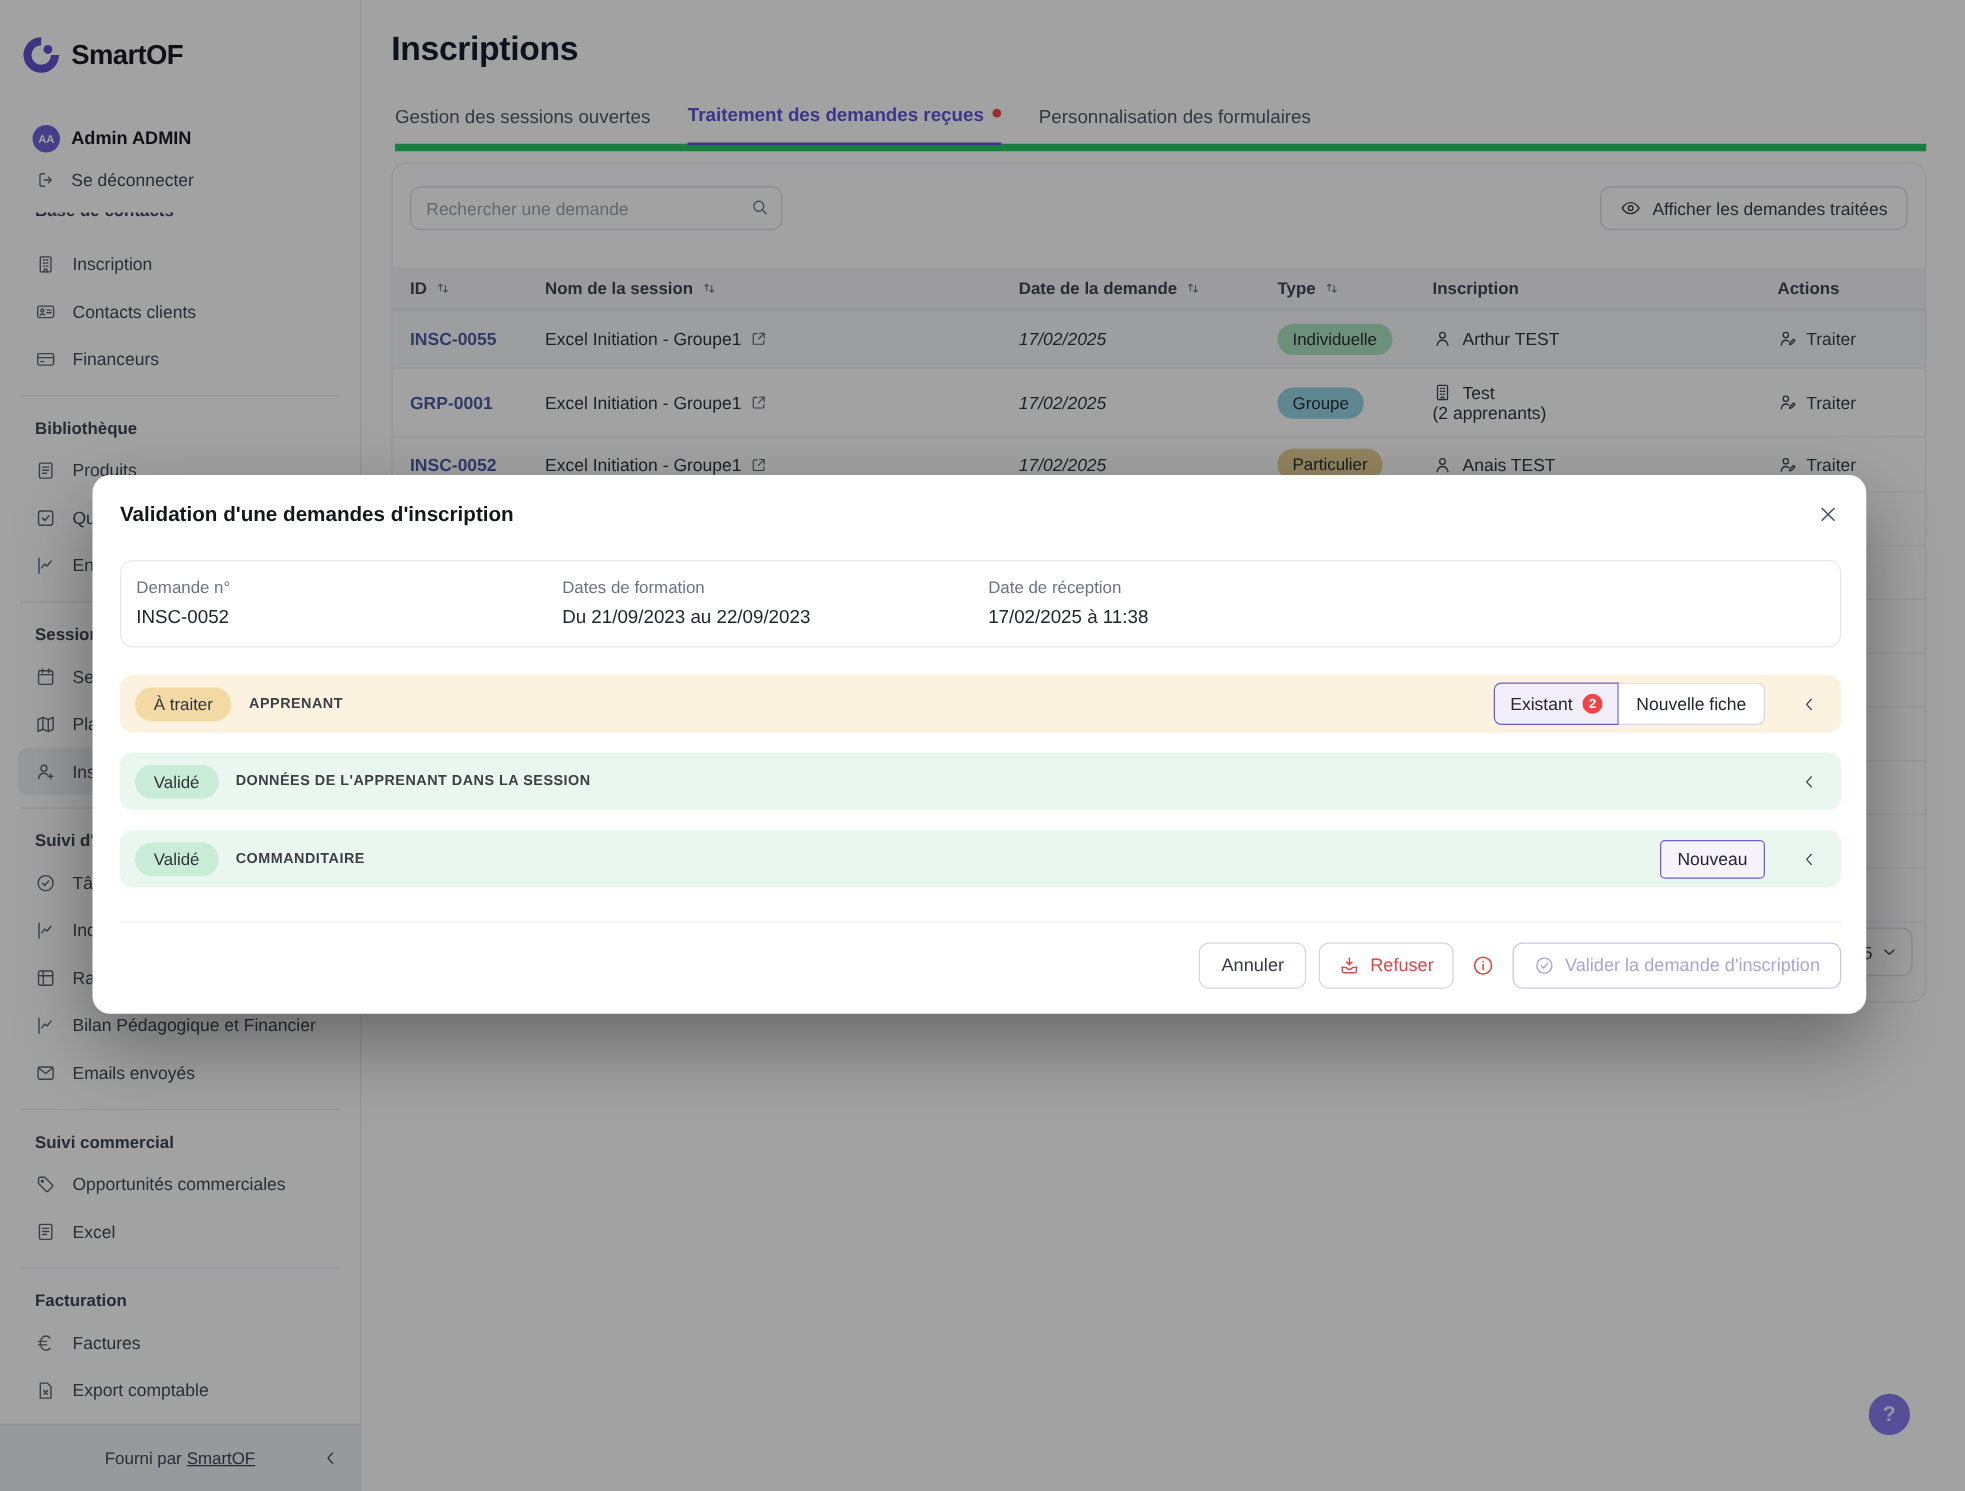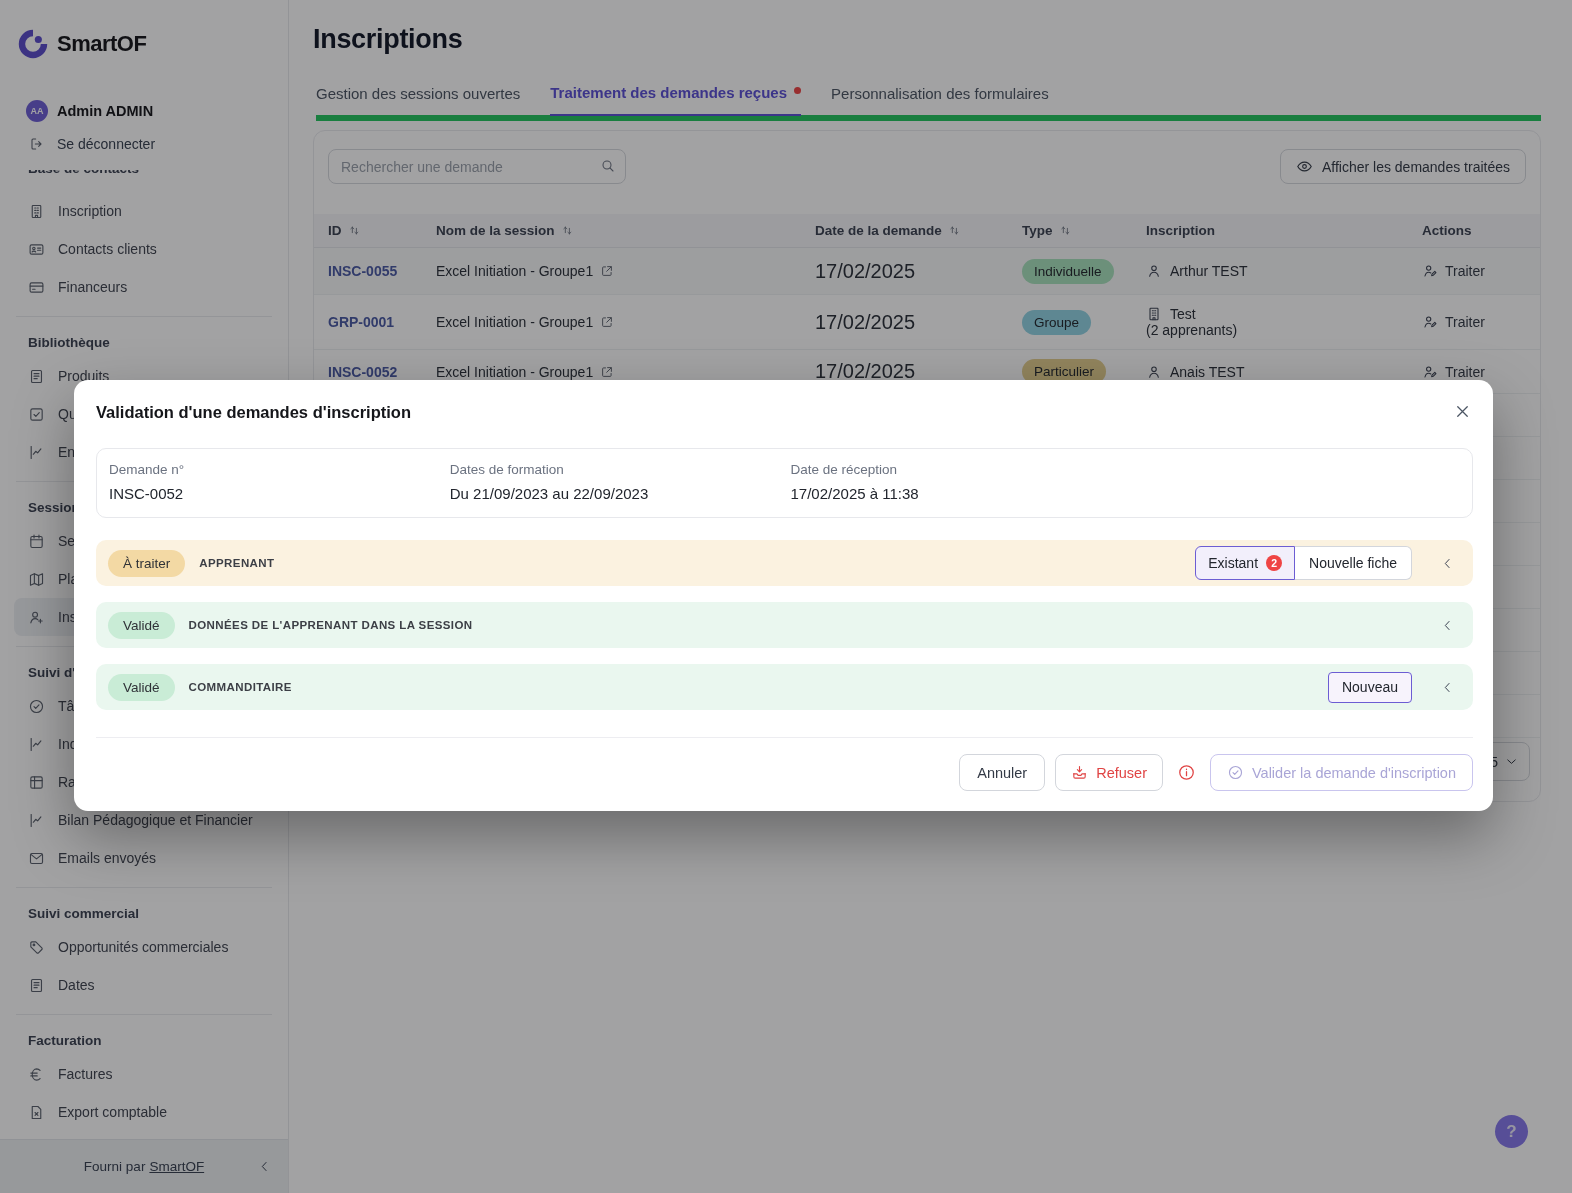--- a/index.html
+++ b/index.html
@@ -43,21 +43,21 @@
   .btn-treated { position:absolute; right:14px; top:18px; height:35px; display:flex; align-items:center; gap:9px; padding:0 15px; background:#fff; border:1px solid #d6d9de; border-radius:8px; font-size:14px; color:#333a46; cursor:pointer; font-family:inherit; }
 
   .table { position:absolute; left:0; right:0; top:83px; }
   .trow { display:grid; grid-template-columns:108px 379px 207px 124px 276px 1fr; padding-left:14px; align-items:center; border-bottom:1px solid #eef0f2; }
   .thead { background:#f5f6f8; height:34px; font-size:13.5px; font-weight:700; color:#3b4252; border-bottom:1px solid #e4e6ea; }
   .th { display:flex; align-items:center; gap:6px; }
   .th .ic { color:#6b7280; }
   .td-id { font-size:14px; font-weight:600; color:var(--link); cursor:pointer; }
   .td-session { display:flex; align-items:center; gap:7px; font-size:14px; color:#2a3039; }
   .td-session .ic { color:#565d68; cursor:pointer; }
-  .td-date { font-size:20px; color:#2a3039; }
+  .td-date { font-size:14px; color:#2a3039;font-style:italic; }
   .pill { display:inline-block; padding:5px 12px; border-radius:999px; font-size:13.5px; color:#23282e; }
   .pill.green { background:var(--pill-green); } .pill.blue { background:var(--pill-blue); } .pill.amber { background:var(--pill-amber); }
   .td-insc { font-size:14px; color:#2a3039; }
   .td-insc .line1 { display:flex; align-items:center; gap:8px; }
   .td-insc .ic { color:#3b4252; }
   .td-action { display:flex; align-items:center; gap:7px; font-size:14px; font-weight:500; color:#333a46; cursor:pointer; }
   .td-action .ic { color:#3b4252; }
   .ghost { height:43px; border-bottom:1px solid #eef0f2; }
 
   .page-size { position:absolute; left:1468px; top:742px; width:62px; height:39px; background:#fff; border:1px solid #d6d9de; border-radius:8px; display:flex; align-items:center; justify-content:flex-end; gap:6px; padding:0 10px; font-size:14px; color:#333a46; cursor:pointer; }
@@ -269,21 +269,21 @@
           </span>
           <span>Opportunités commerciales</span>
         </div>
         <div class="nav-item">
          <span class="ic">
             <svg width="17" height="17" viewBox="0 0 24 24" fill="none" stroke="currentColor" stroke-width="1.6" stroke-linecap="round" stroke-linejoin="round">
               <rect x="5" y="3.5" width="14" height="17" rx="1.5"></rect>
               <path d="M8.5 8h7M8.5 11.5h7M8.5 15h4.5"></path>
             </svg>
           </span>
-          <span>Dates</span>
+          <span>Excel</span>
         </div>
         <div class="nav-div"></div>
       <div class="nav-title">Facturation</div>
         <div class="nav-item">
          <span class="ic">
             <svg width="17" height="17" viewBox="0 0 24 24" fill="none" stroke="currentColor" stroke-width="1.6" stroke-linecap="round" stroke-linejoin="round">
               <path d="M17 6.3A6.6 6.6 0 0 0 12.2 4C8.6 4 6 7.6 6 12s2.6 8 6.2 8a6.6 6.6 0 0 0 4.8-2.3M4 10h9M4 14h9"></path>
             </svg>
           </span>
           <span>Factures</span>

